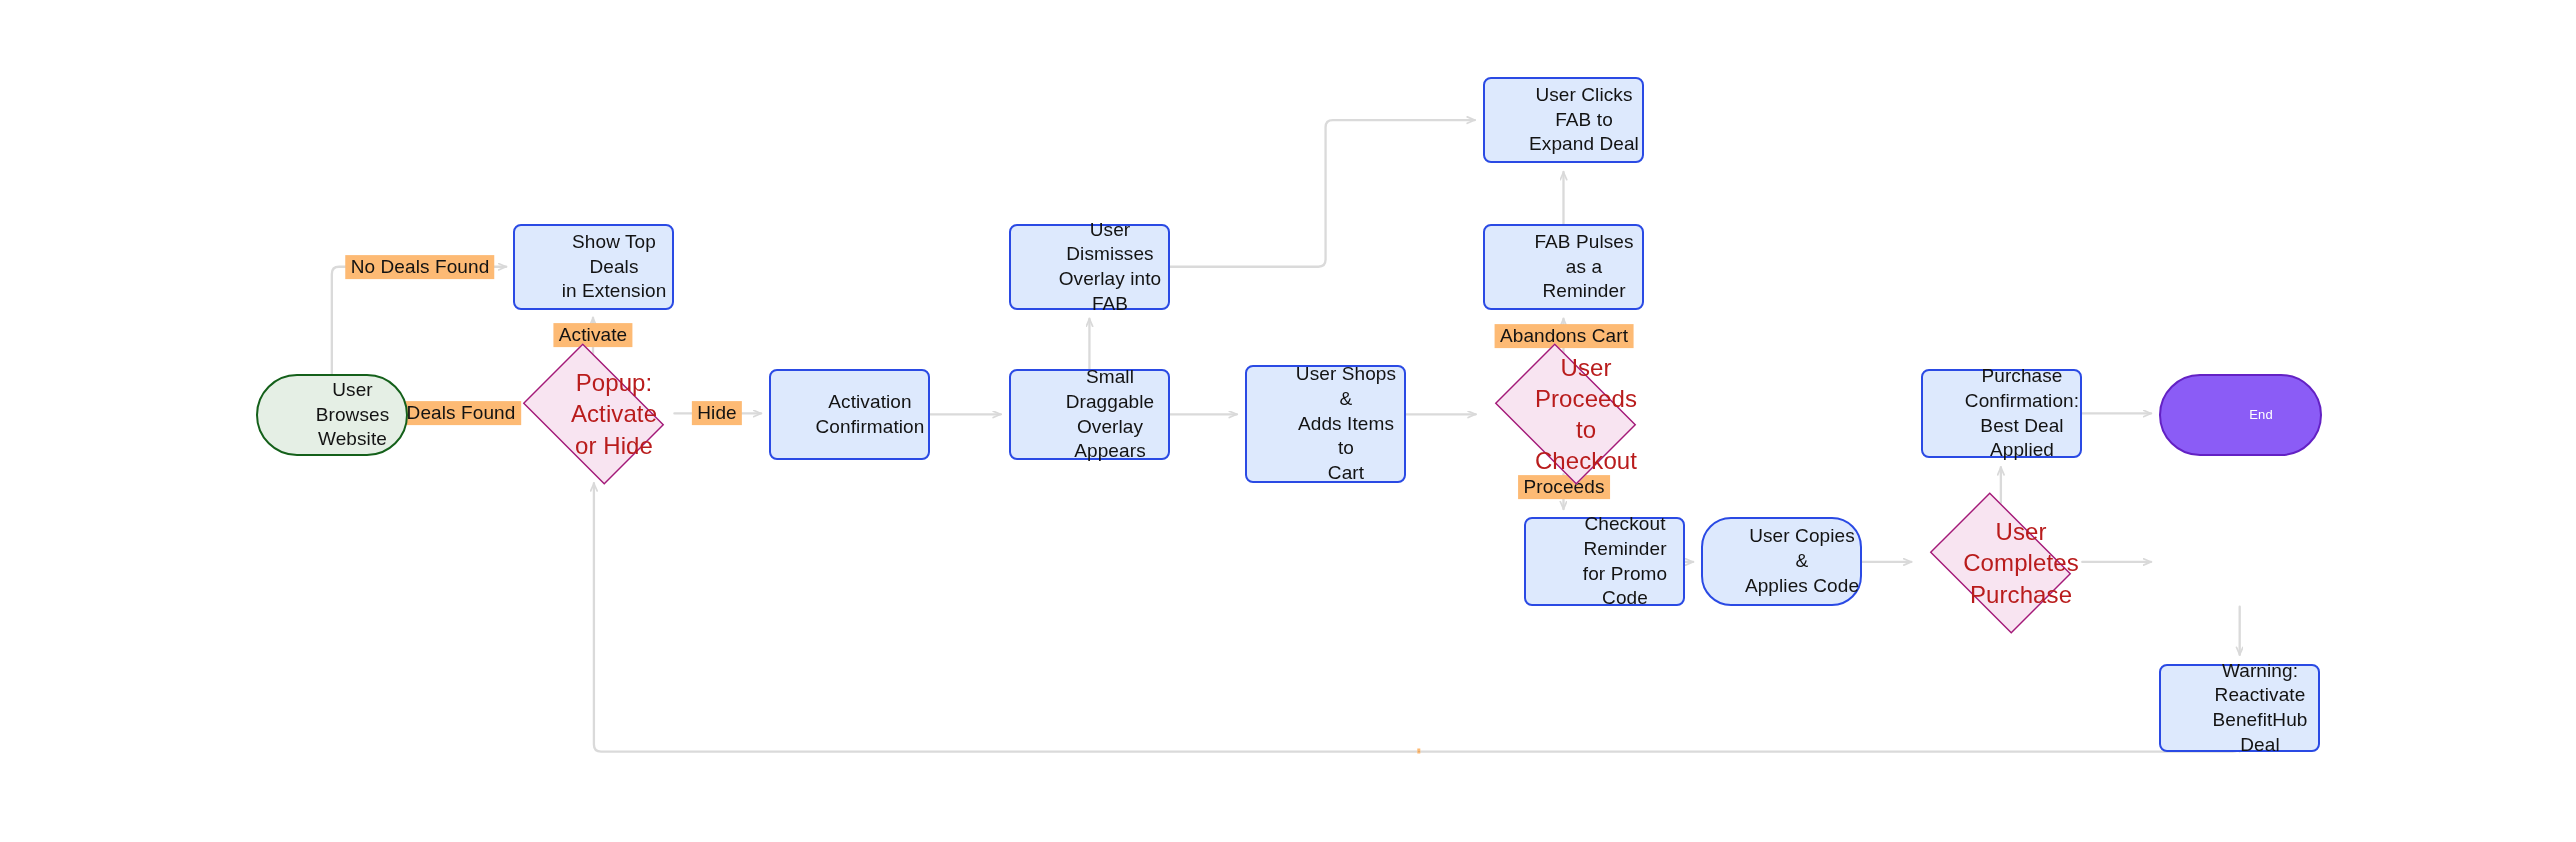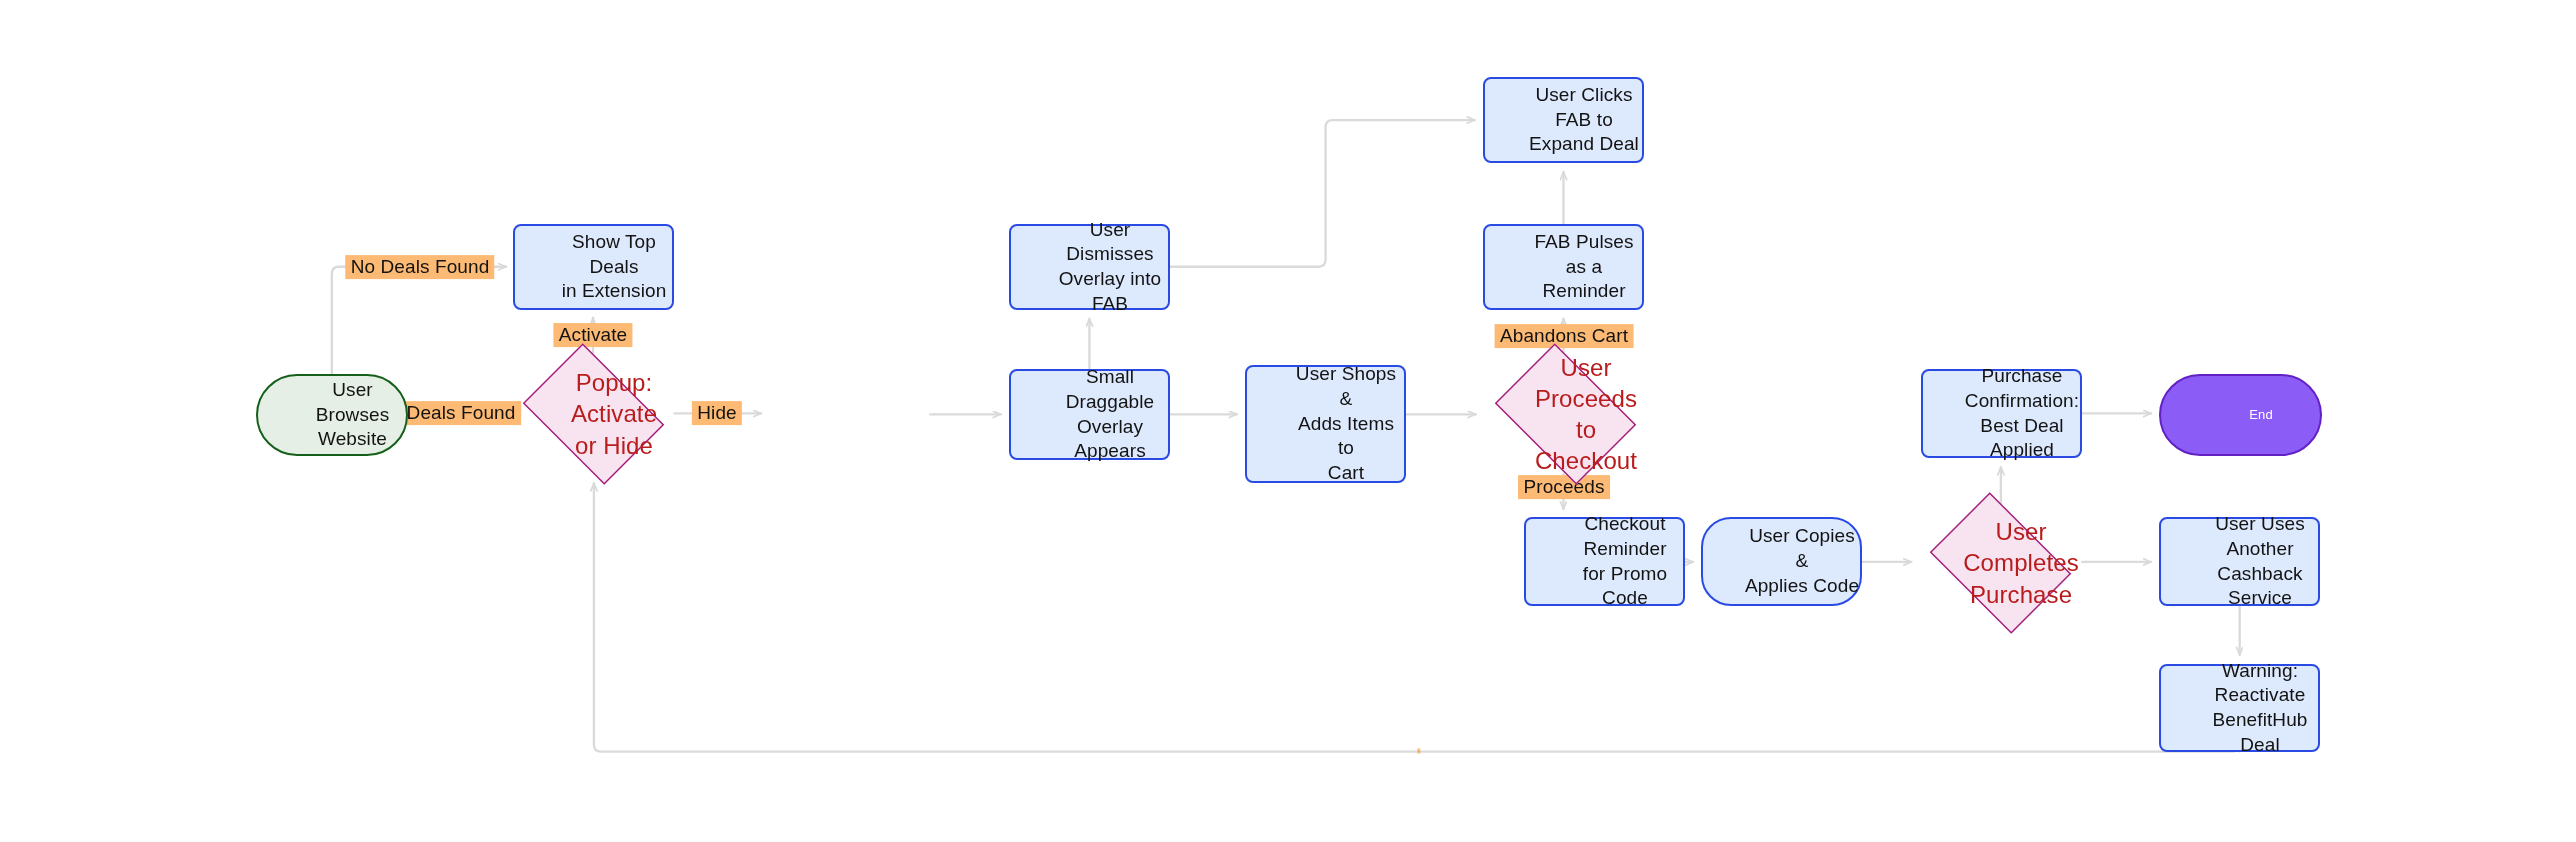--- a/index.html
+++ b/index.html
@@ -168,20 +168,24 @@
 in Extension</span>
   </div>
 
   <div class="node n-decision" style="left:512px; top:354px; width:163px; height:120px;">
     <span class="diamond-shape"></span>
     <span class="node-label">Popup:
 Activate
 or Hide</span>
   </div>
 
+  <div class="node n-process" style="left:769px; top:369px; width:161px; height:91px;">
+    <span class="node-label">Activation
+Confirmation</span>
+  </div>
 
   <div class="node n-process" style="left:1009px; top:224px; width:161px; height:86px;">
     <span class="node-label">User Dismisses
 Overlay into FAB</span>
   </div>
 
   <div class="node n-process" style="left:1009px; top:369px; width:161px; height:91px;">
     <span class="node-label">Small Draggable
 Overlay Appears</span>
   </div>
@@ -225,24 +229,20 @@
 Completes
 Purchase</span>
   </div>
 
   <div class="node n-process" style="left:1921px; top:369px; width:161px; height:89px;">
     <span class="node-label">Purchase
 Confirmation:
 Best Deal Applied</span>
   </div>
 
-  <div class="node n-process" style="left:2159px; top:517px; width:161px; height:89px;">
-    <span class="node-label">User Uses Another
-Cashback Service</span>
-  </div>
 
   <div class="node n-process" style="left:2159px; top:664px; width:161px; height:88px;">
     <span class="node-label">Warning: Reactivate
 BenefitHub Deal</span>
   </div>
 
   <div class="node n-end" style="left:2159px; top:374px; width:163px; height:82px;">
     <span class="node-label">End</span>
   </div>
 

